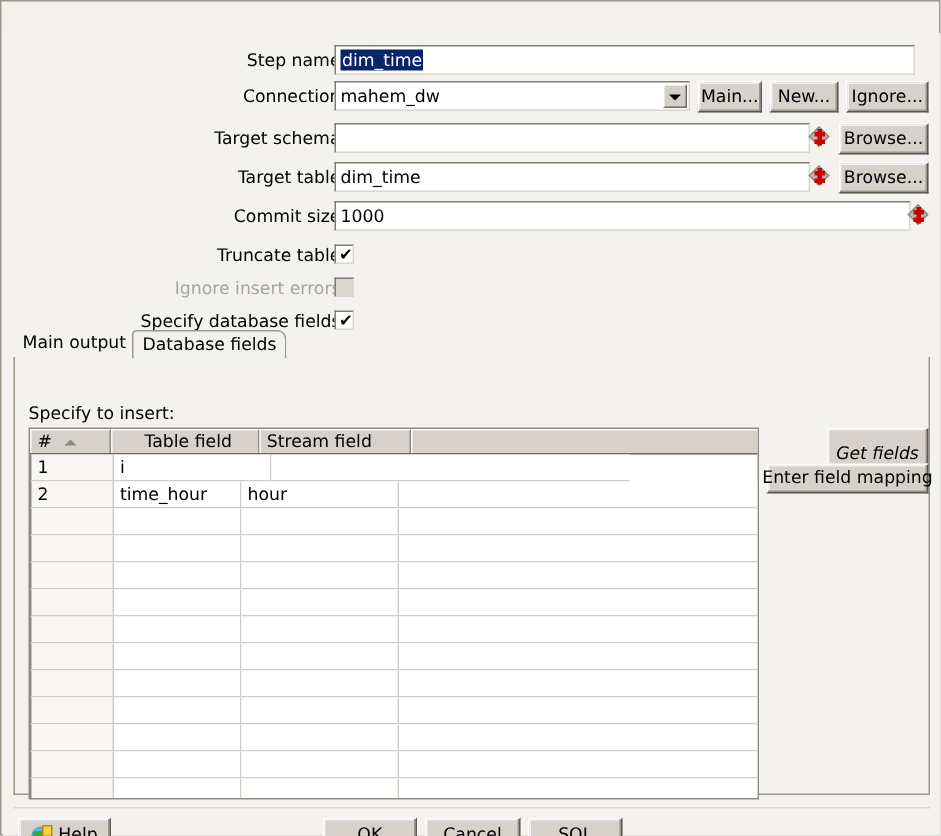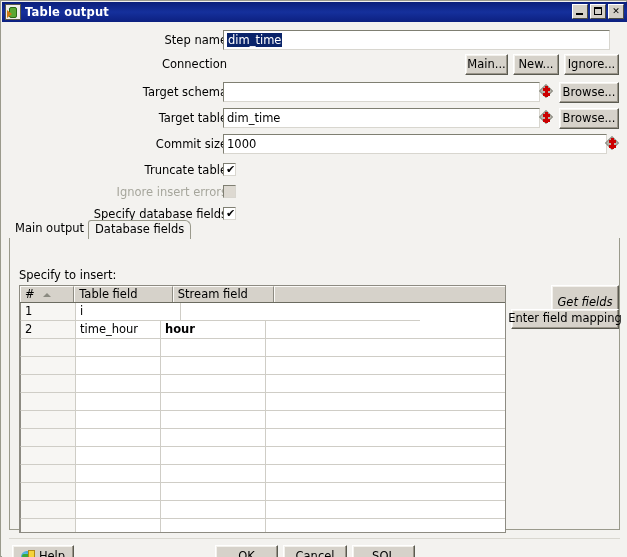--- a/index.html
+++ b/index.html
@@ -328,50 +328,38 @@
   .sep {
     position: absolute; left: 7px; top: 516px;
     width: 611px; height: 1px; background: #d9d7d0;
   }
 </style>
 </head>
 <body>
 
 <div class="window">
 
-  <div class="titlebar">
-    <span class="title-icon">
-      <span class="cyl"></span>
-        <span class="arr"></span>
-    </span>
-    <span class="title-text">Table output</span>
-    <span class="win-btns">
-      <span class="win-btn">
-          <span class="minbar"></span>
-        </span>
-      <span class="win-btn">
-          <span class="maxbox"></span>
-        </span>
-      <span class="win-btn">
-          <span class="g">✕</span>
-        </span>
-    </span>
-  </div>
 
   <div class="client">
 
     <div class="form">
 
       <div class="row" style="top:8px;">
         <span class="lbl">Step name</span>
         <span class="fld" style="left:221px; width:387px;"><span class="sel">dim_time</span></span>
       </div>
 
       <div class="row" style="top:32px;">
         <span class="lbl">Connection</span>
+        <span class="combo" style="left:221px; width:237px;">
+          <span class="val">mahem_dw</span>
+          <span class="arrow">
+              <i></i>
+            </span>
+        </span>
         <span class="btn" style="left:463px; top:0px; width:43px; height:21px;">Main...</span>
         <span class="btn" style="left:511px; top:0px; width:46px; height:21px;">New...</span>
         <span class="btn" style="left:562px; top:0px; width:55px; height:21px;">Ignore...</span>
       </div>
 
       <div class="row" style="top:60px;">
         <span class="lbl">Target schema</span>
         <span class="fld" style="left:221px; width:317px;" placeholder=""></span>
         <span class="diamond" style="left:538px; top:3px;">
           <span class="d"></span>
@@ -433,36 +421,36 @@
       <span class="tab active" style="left:79px;">Database fields</span>
     </div>
 
     <span class="panel-label">Specify to insert:</span>
 
     <div class="grid">
       <div class="grid-head">
         <span class="gh" style="width:56px;">
           <span>#</span><span class="sortarrow"></span>
         </span>
-        <span class="gh" style="width:102px;">Table field</span>
+        <span class="gh" style="width:102px;text-align:center;">Table field</span>
         <span class="gh" style="width:105px;">Stream field</span>
         <span class="gh" style="width:239px; border-right:none;"></span>
       </div>
       <div class="grid-body">
 
         <div class="grow">
           <span class="gc idx" style="width:56px;">1</span>
           <span class="gc" style="width:105px;">i</span>
           <span class="gc last" style="width:239px;"></span>
         </div>
 
         <div class="grow">
           <span class="gc idx" style="width:56px;">2</span>
           <span class="gc" style="width:85px;">time_hour</span>
-          <span class="gc" style="width:105px;font-weight:bold;">hour</span>
+          <span class="gc" style="width:105px;">hour</span>
           <span class="gc last" style="width:239px;"></span>
         </div>
 
         <div id="empty-rows">
             <div class="grow">
               <span class="gc idx" style="width: 56px;"></span>
               <span class="gc" style="width: 85px;"></span>
               <span class="gc" style="width: 105px;"></span>
               <span class="gc last" style="width: 239px;"></span>
             </div>

